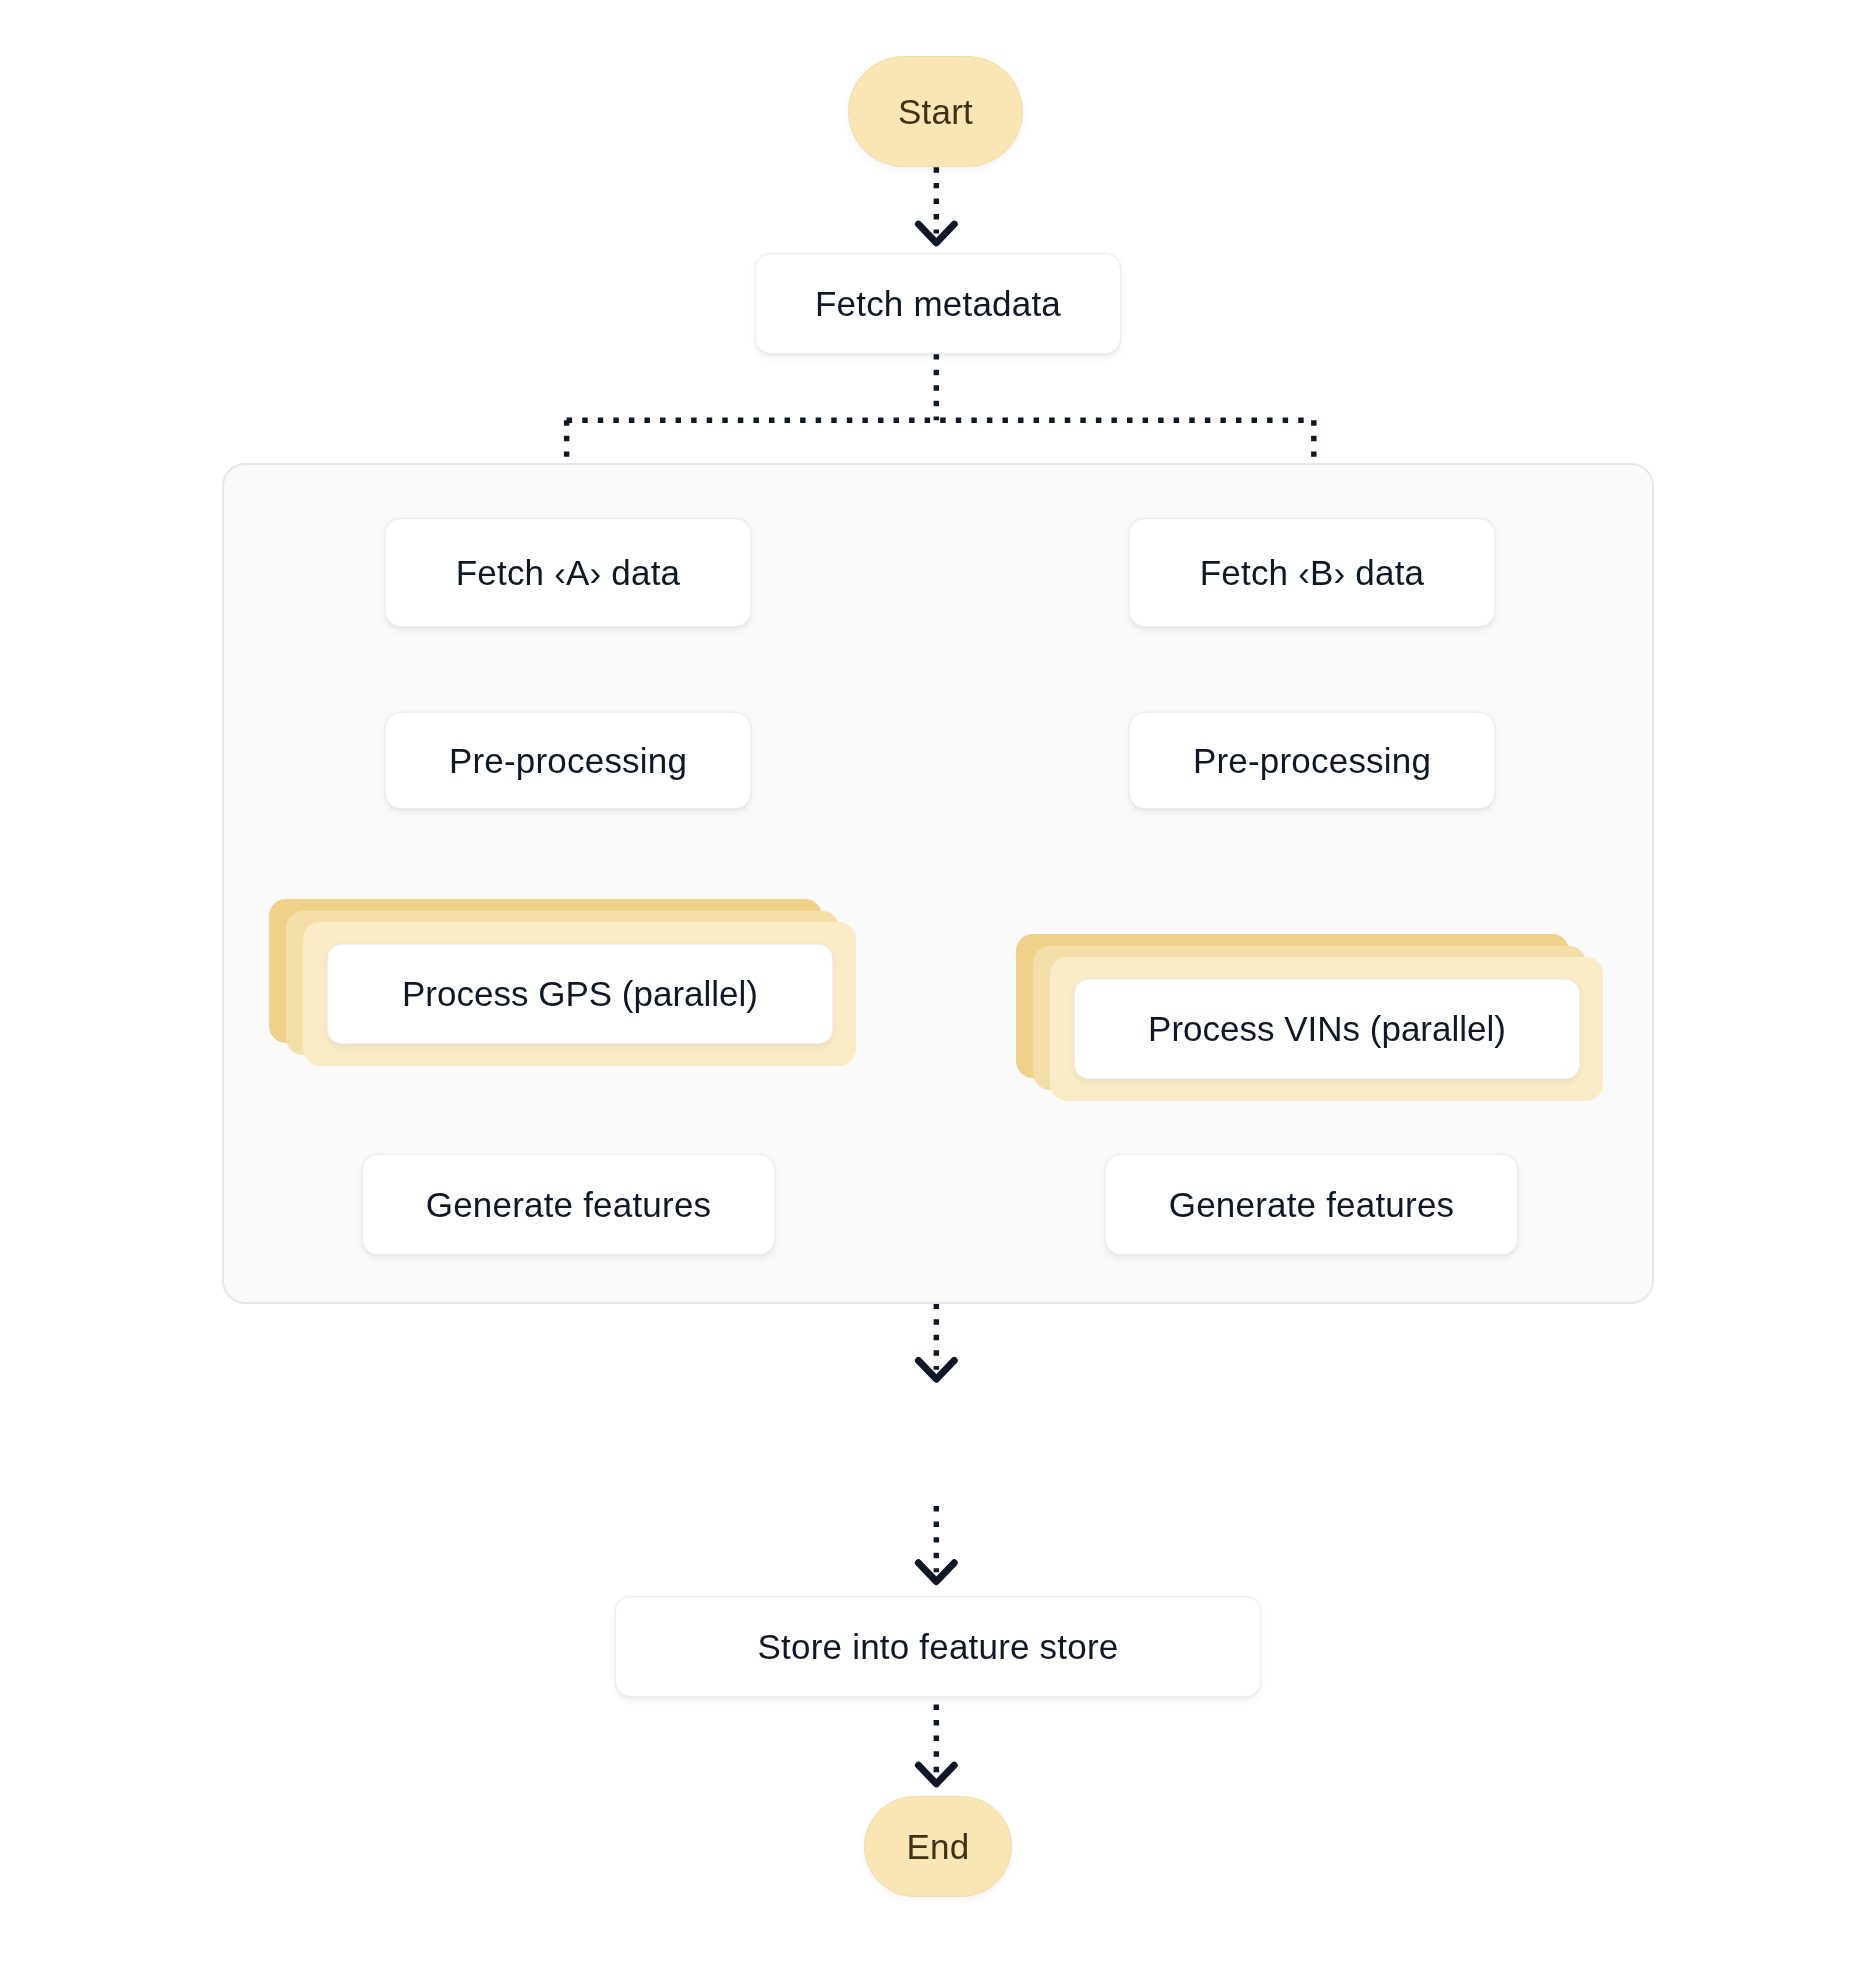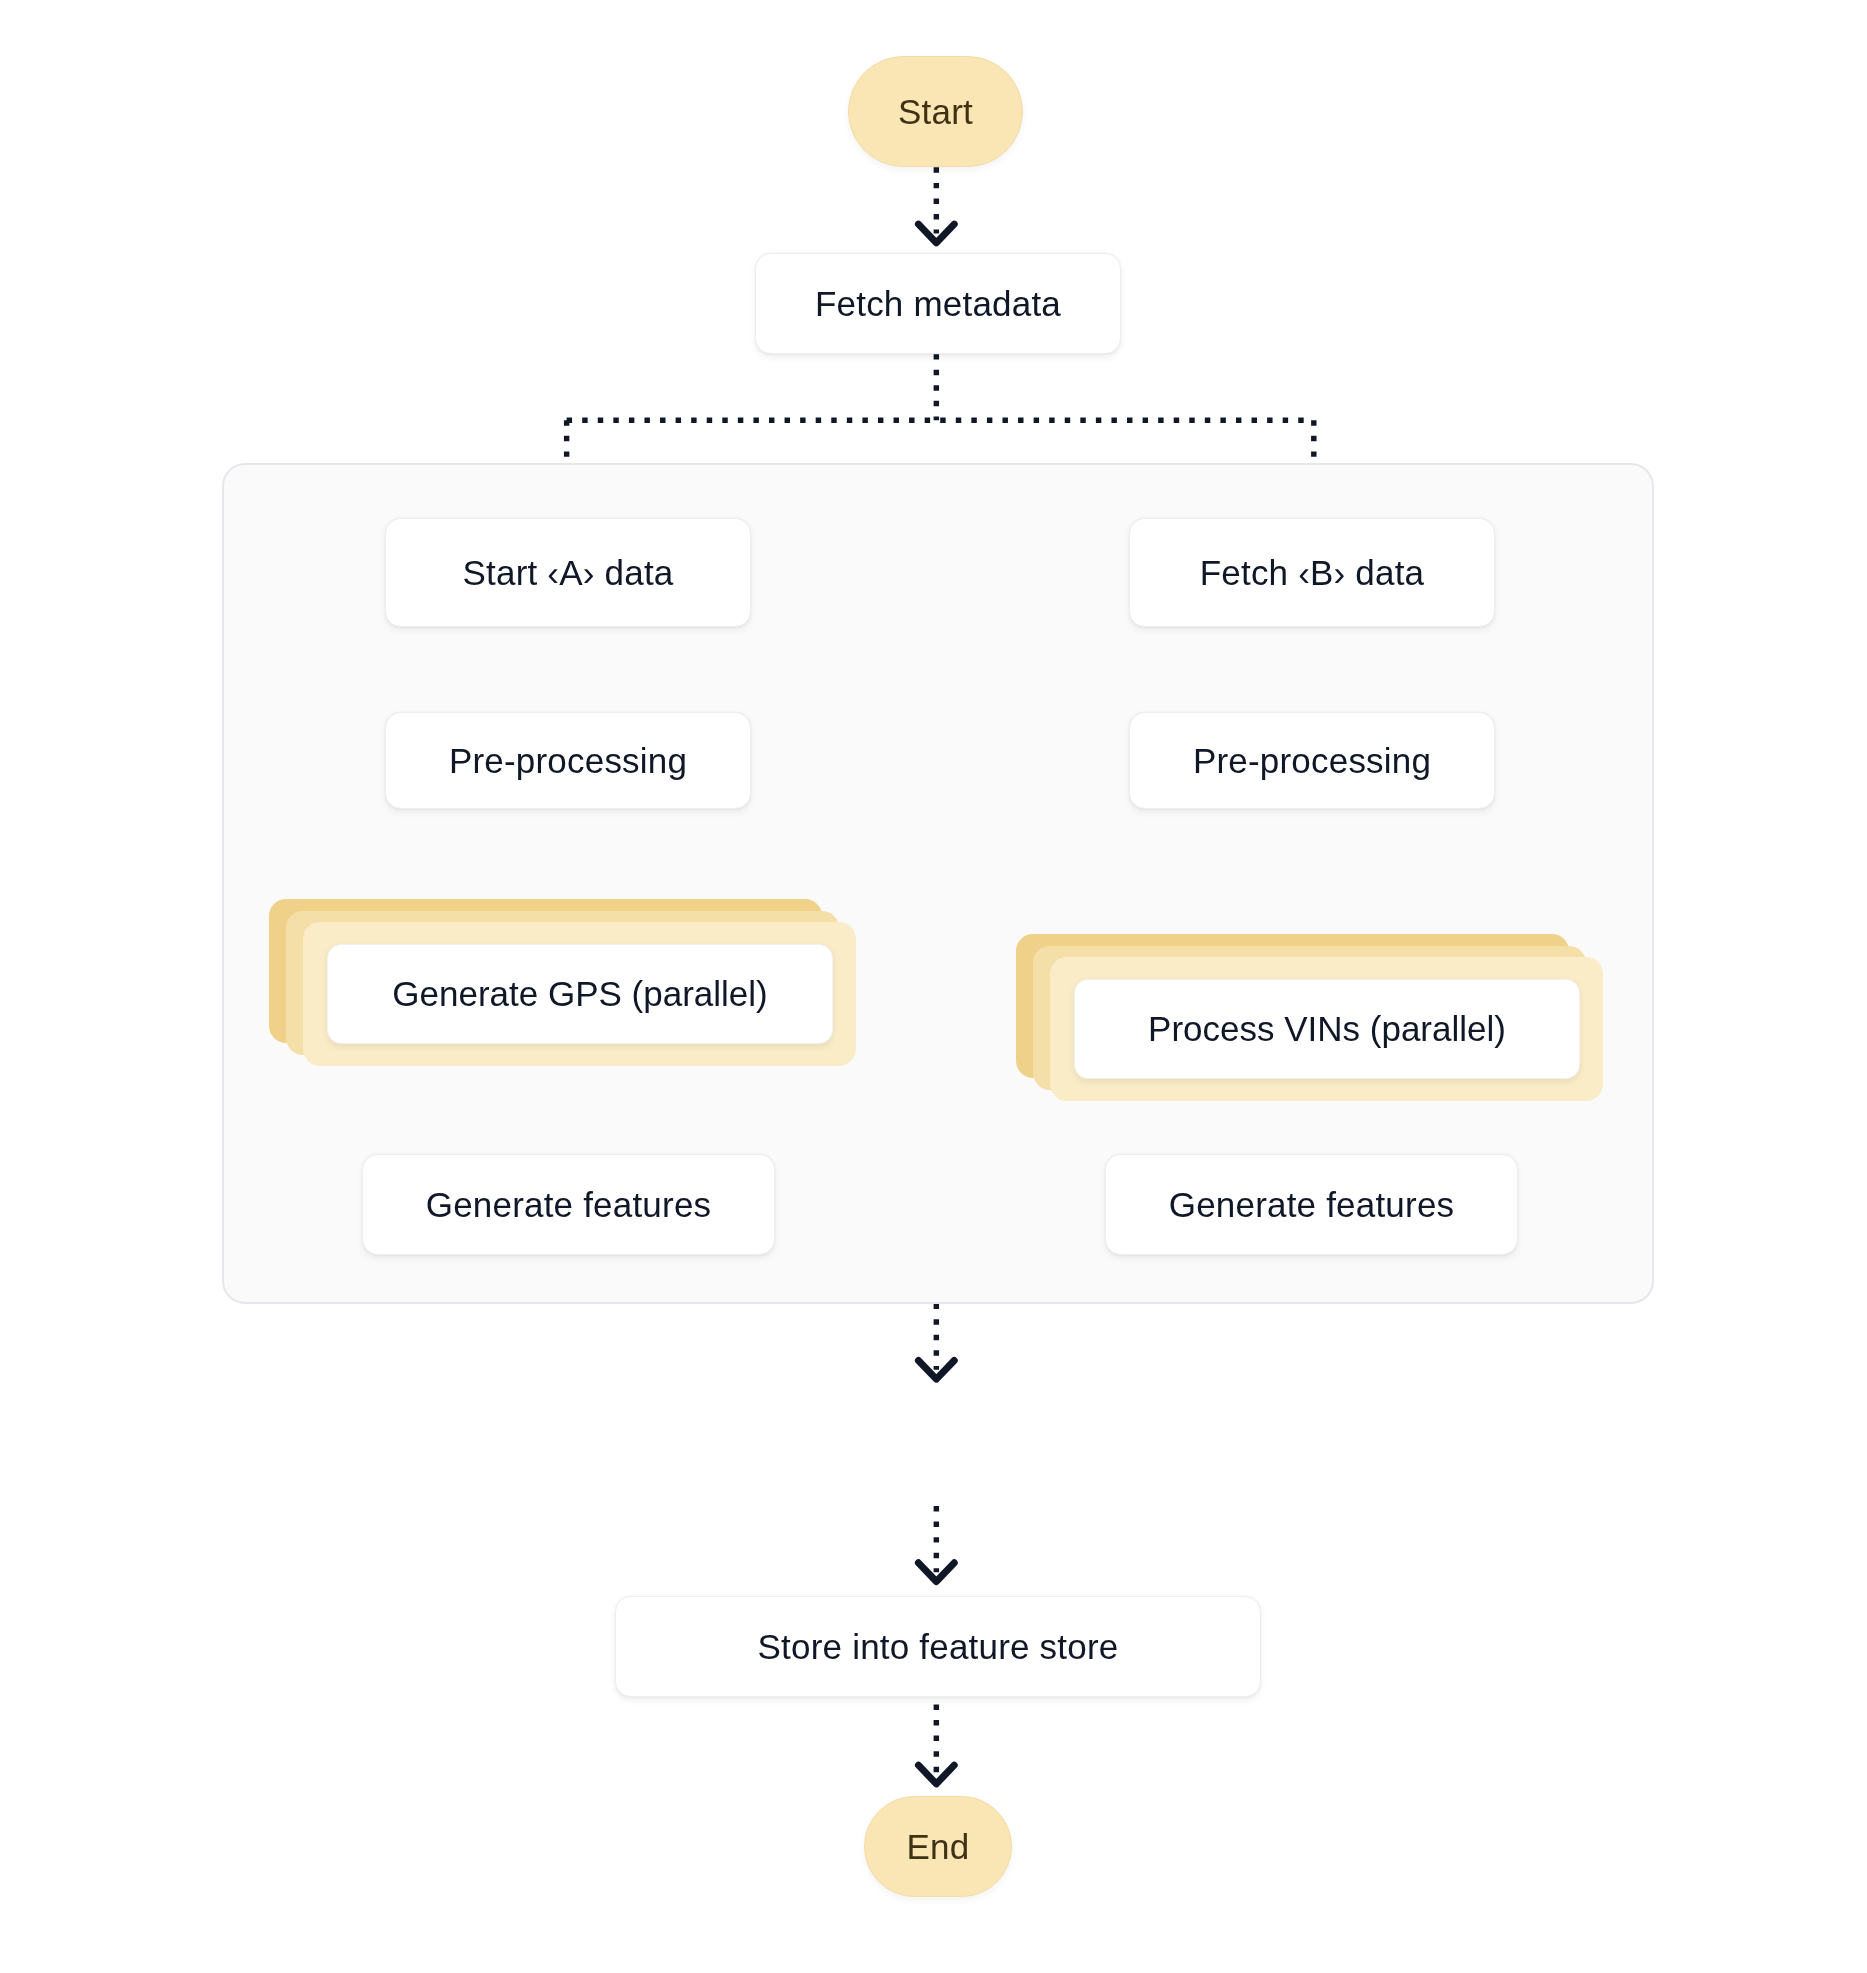--- a/index.html
+++ b/index.html
@@ -145,33 +145,33 @@
       <path d="M1180,2268 L1203,2292 L1226,2268"></path>
     </g>
   </svg>
 
   <div class="group-box" style="left:222px; top:463px; width:1432px; height:841px;"></div>
 
   <div class="node" style="left:755px; top:253px; width:366px; height:101px;">Fetch metadata</div>
 
   <div class="node terminal" style="left:848px; top:56px; width:175px; height:111px;">Start</div>
 
-  <div class="node" style="left:385px; top:518px; width:366px; height:109px;">Start ‹A› data</div>
+  <div class="node" style="left:385px; top:518px; width:366px; height:109px;">Fetch ‹A› data</div>
 
   <div class="node" style="left:1129px; top:518px; width:366px; height:109px;">Fetch ‹B› data</div>
 
   <div class="node" style="left:385px; top:712px; width:366px; height:97px;">Pre-processing</div>
 
   <div class="node" style="left:1129px; top:712px; width:366px; height:97px;">Pre-processing</div>
 
   <div class="stack" style="left:269px; top:899px; width:584px; height:167px;">
     <div class="layer back3" style="left:0px;   top:0px;  width:553px; height:144px;"></div>
     <div class="layer back2" style="left:17px;  top:11.7px; width:553px; height:144px;"></div>
     <div class="layer back1" style="left:34px;  top:23px; width:553px; height:144px;"></div>
-    <div class="inner" style="left:58px; top:45px; width:506px; height:100px;">Generate GPS (parallel)</div>
+    <div class="inner" style="left:58px; top:45px; width:506px; height:100px;">Process GPS (parallel)</div>
   </div>
 
   <div class="stack" style="left:1016px; top:899px; width:584px; height:167px;margin-top:35px;">
     <div class="layer back3" style="left:0px;   top:0px;  width:553px; height:144px;"></div>
     <div class="layer back2" style="left:17px;  top:11.7px; width:553px; height:144px;"></div>
     <div class="layer back1" style="left:34px;  top:23px; width:553px; height:144px;"></div>
     <div class="inner" style="left:58px; top:45px; width:506px; height:100px;">Process VINs (parallel)</div>
   </div>
 
   <div class="node" style="left:362px; top:1154px; width:413px; height:101px;">Generate features</div>

